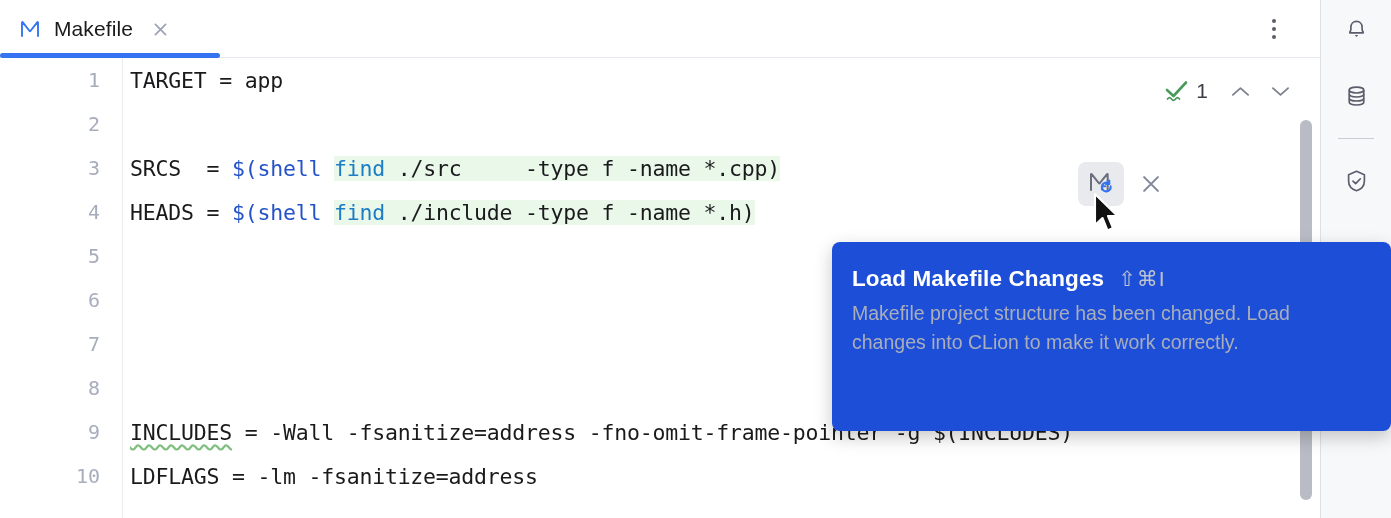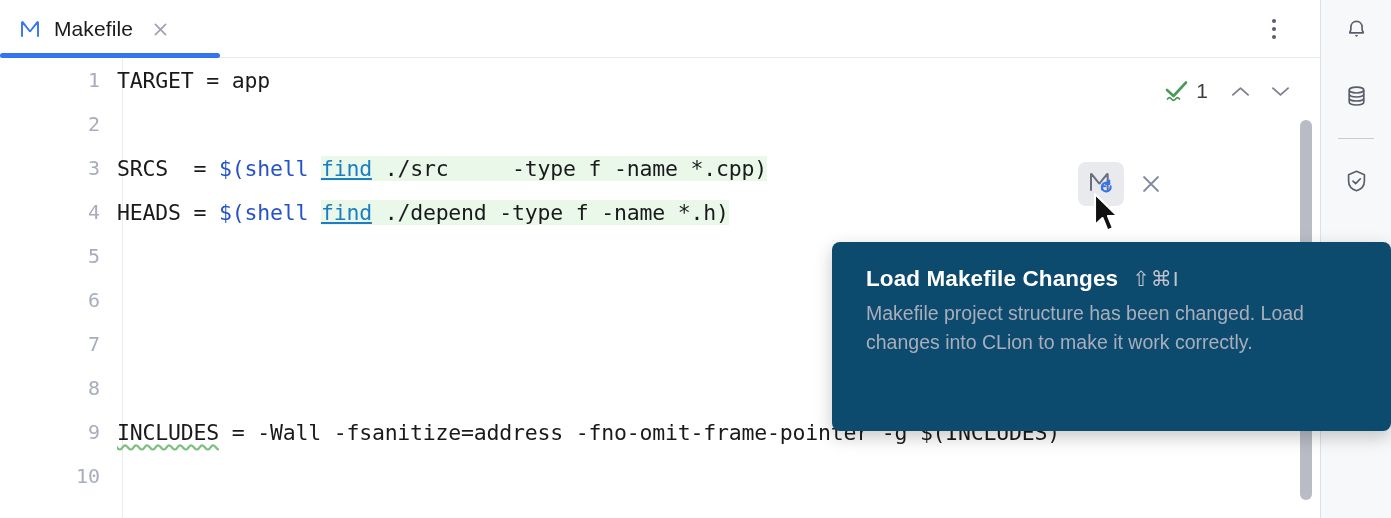--- a/index.html
+++ b/index.html
@@ -97,29 +97,29 @@
     font-family: "DejaVu Sans Mono", monospace;
   }
   .lnum {
     width: 100px; text-align: right;
     font-size: 20px; color: #a8adbd;
     padding-right: 0px;
     font-family: "DejaVu Sans Mono", monospace;
     user-select: none;
   }
   .ltext {
-    margin-left: 17px;
+    margin-left: 30px;
     font-size: 21.5px;
     color: #1a1a1c;
     white-space: pre;
     letter-spacing: -0.2px;
   }
   .tok-var { color: #1a1a1c; }
   .tok-fn  { color: #2452c8; }
-  .tok-cmd { color: #1d7dc4; text-decoration: underline; }
+  .tok-cmd { color: #1d7dc4; }
   .hl { background: #eaf8ea; }
   .wavy {
     text-decoration: underline wavy #7fbf7f;
     text-decoration-skip-ink: none;
     text-underline-offset: 4px;
   }
 
   
   .inspect {
     position: absolute; top: 18px; right: 22px;
@@ -169,23 +169,23 @@
   
   .cursor {
     position: absolute; left: 1092px; top: 192px;
     z-index: 12; pointer-events: none;
   }
 
   
   .tooltip {
     position: absolute; left: 832px; top: 242px;
     width: 559px; height: 189px;
-    background: #0c4a6e;
+    background: #1d4ed8;
     border-radius: 8px;
-    padding: 24px 28px 0 34px;
+    padding: 24px 28px 0 20px;
     z-index: 10;
     box-shadow: 0 6px 18px rgba(0,0,0,0.22);
   }
   .tt-title-row { display: flex; align-items: baseline; gap: 14px; }
   .tt-title {
     font-size: 22.5px; color: #ffffff; font-weight: bold;
     letter-spacing: 0.1px;
   }
   .tt-shortcut { font-size: 21px; color: #bfc3cd; letter-spacing: 1px; }
   .tt-desc {
@@ -233,41 +233,42 @@
         <div class="line">
           <span class="lnum">2</span>
           <span class="ltext"><span class="tok-var"></span></span>
         </div>
         <div class="line">
           <span class="lnum">3</span>
           <span class="ltext"><span class="tok-var">SRCS  = </span><span class="tok-fn">$(</span><span class="tok-fn">shell </span><span class="tok-cmd hl">find</span><span class="tok-var hl"> ./src     -type f -name *.cpp)</span></span>
         </div>
         <div class="line">
           <span class="lnum">4</span>
-          <span class="ltext"><span class="tok-var">HEADS = </span><span class="tok-fn">$(</span><span class="tok-fn">shell </span><span class="tok-cmd hl">find</span><span class="tok-var hl"> ./depend -type f -name *.h)</span></span>
+          <span class="ltext"><span class="tok-var">HEADS = </span><span class="tok-fn">$(</span><span class="tok-fn">shell </span><span class="tok-cmd hl">find</span><span class="tok-var hl"> ./include -type f -name *.h)</span></span>
         </div>
         <div class="line">
           <span class="lnum">5</span>
         </div>
         <div class="line">
           <span class="lnum">6</span>
         </div>
         <div class="line">
           <span class="lnum">7</span>
           <span class="ltext"><span class="tok-var"></span></span>
         </div>
         <div class="line">
           <span class="lnum">8</span>
         </div>
         <div class="line">
           <span class="lnum">9</span>
           <span class="ltext"><span class="wavy">INCLUDES</span><span class="tok-var"> = -Wall -fsanitize=address -fno-omit-frame-pointer -g $(INCLUDES)</span></span>
         </div>
         <div class="line">
           <span class="lnum">10</span>
+          <span class="ltext"><span class="tok-var">LDFLAGS = -lm -fsanitize=address</span></span>
         </div>
       </div>
 
     <div class="inspect">
       <span class="insp-check">
         <svg width="26" height="24" viewBox="0 0 26 24">
           <path d="M3 11 L9.5 17 L22 3.5" stroke="#4a9a5a" stroke-width="2.6" fill="none" stroke-linecap="round" stroke-linejoin="round"></path>
           <path d="M3.5 20 q2 -2.6 4 0 q2 2.6 4 0 q2 -2.6 4 0" stroke="#4a9a5a" stroke-width="1.7" fill="none" stroke-linecap="round"></path>
         </svg>
       </span>

